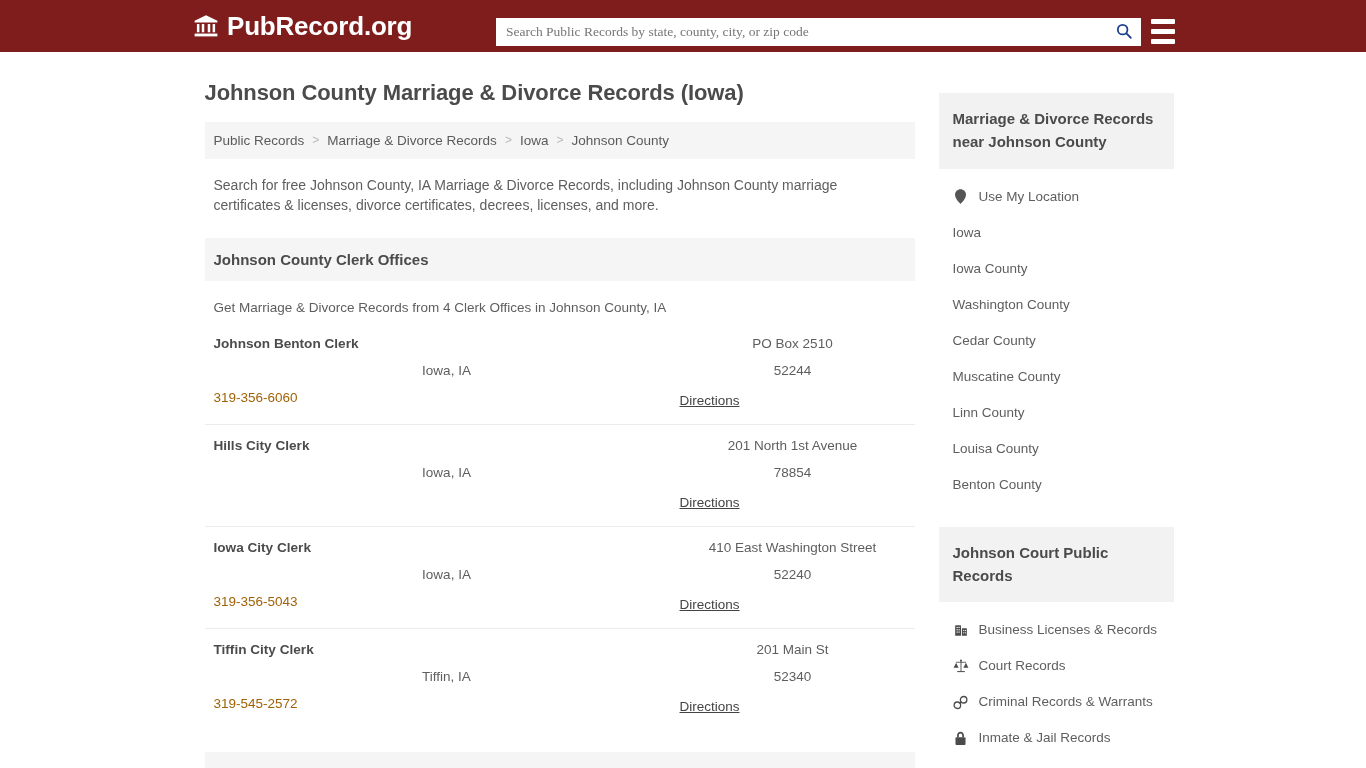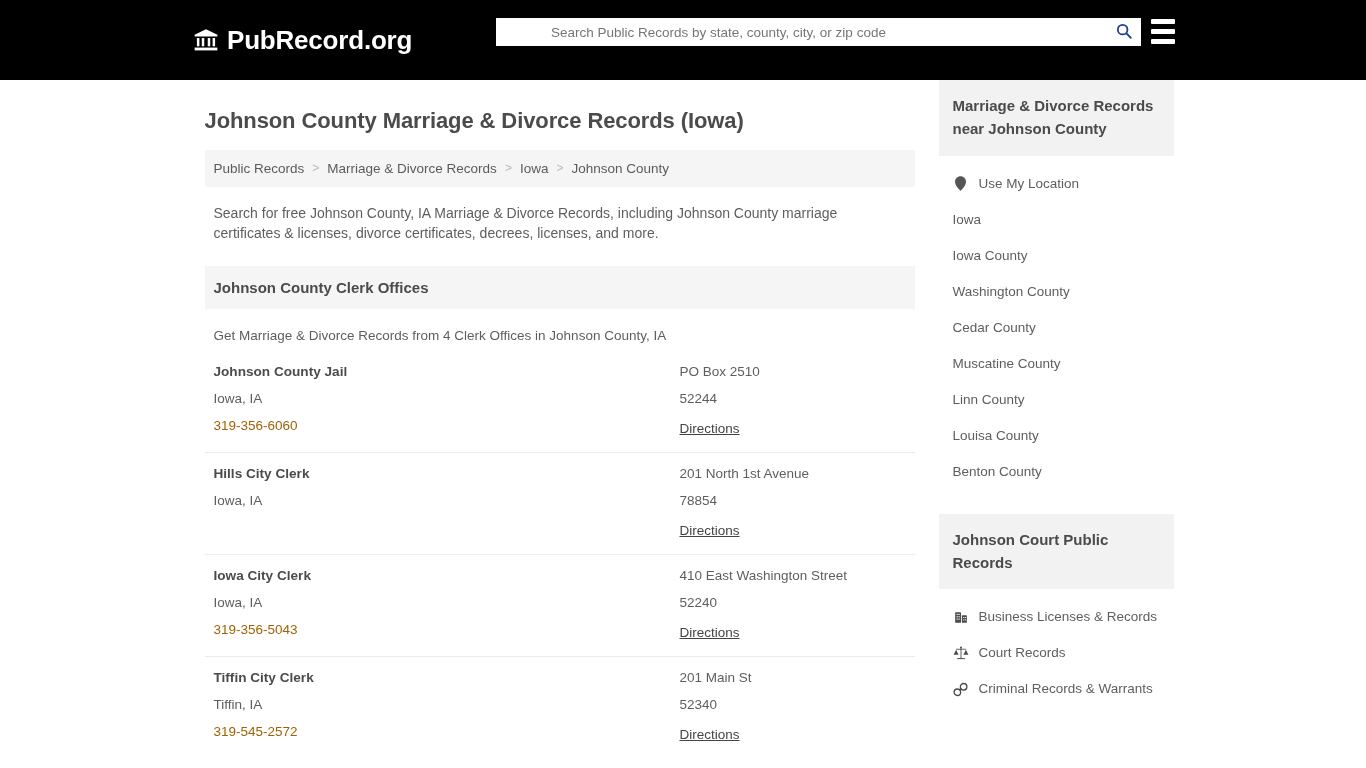--- a/index.html
+++ b/index.html
@@ -8,22 +8,22 @@
     height: 768px;
     overflow: hidden;
     background: #ffffff;
     font-family: "Liberation Sans", sans-serif;
     color: #555555;
   }
 
   
   .site-header {
     width: 100%;
-    height: 80px;
-    background: #000000;
+    height: 52px;
+    background: #7f1d1d;
     display: flex;
     align-items: center;
     position: relative;
   }
   .brand {
     display: flex;
     align-items: center;
     gap: 8px;
     margin-left: 193px;
     text-decoration: none;
@@ -47,24 +47,23 @@
     display: flex;
     align-items: center;
   }
   .search-input {
     flex: 1;
     height: 100%;
     border: 0;
     outline: none;
     padding: 4px 10px;
     font-size: 13.5px;
-    font-family: Liberation Sans, sans-serif;
+    font-family: Liberation Serif, serif;
     color: #444;
     background: transparent;
-    margin-left: 45px;
   }
   .search-input::placeholder { color: #767676; }
   .search-btn {
     width: 34px; height: 100%;
     background: #ffffff;
     border: 0;
     display: flex; align-items: center; justify-content: center;
     cursor: pointer;
   }
   .hamburger {
@@ -92,21 +91,21 @@
   }
   .container {
     width: 975px;
     margin: 0 auto;
     padding-left: 9px;
     display: flex;
     gap: 24px;
     align-items: flex-start;
   }
   .main-col { width: 710px; flex: none; }
-  .side-col { width: 235px; flex: none; }
+  .side-col { width: 235px; flex: none; padding-top: 41px; }
 
   h1.page-title {
     font-size: 22px;
     font-weight: bold;
     color: #4b4b4b;
     margin: 27px 0 0 0;
     line-height: 1.3;
     letter-spacing: -0.1px;
   }
 
@@ -168,20 +167,21 @@
     font-weight: bold;
     color: #4b4b4b;
     line-height: 1;
     margin-bottom: 13px;
   }
   .office-city, .office-zip, .office-addr {
     font-size: 13.5px;
     color: #5e5e5e;
     line-height: 1;
     margin-bottom: 14px;
+    text-align: center;
   }
   .office-addr { margin-bottom: 13px; }
   .office-phone {
     font-size: 13.5px;
     color: #a16207;
     line-height: 1;
   }
   .directions-link {
     font-size: 13.5px;
     color: #444444;
@@ -278,21 +278,21 @@
 
       <p class="intro">Search for free Johnson County, IA Marriage &amp; Divorce Records, including Johnson County marriage certificates &amp; licenses, divorce certificates, decrees, licenses, and more.</p>
 
       <div class="section-head">Johnson County Clerk Offices</div>
       <div class="section-sub">Get Marriage &amp; Divorce Records from 4 Clerk Offices in Johnson County, IA</div>
 
       <div class="office-list">
 
         <div class="office-row">
           <div class="office-left">
-            <div class="office-name">Johnson County Jail</div>
+            <div class="office-name">Johnson Benton Clerk</div>
             <div class="office-city">Iowa, IA</div>
             <div class="office-phone">319-356-6060</div>
           </div>
           <div class="office-right">
             <div class="office-addr">PO Box 2510</div>
             <div class="office-zip">52244</div>
             <a class="directions-link" href="#">Directions</a>
           </div>
         </div>
 
@@ -434,20 +434,29 @@
             <span class="ico">
               <svg width="15" height="15" viewBox="0 0 24 24" fill="none" stroke="#4b4b4b" stroke-width="2.1" aria-hidden="true">
                 <circle cx="7" cy="16.4" r="5.2"></circle>
                 <circle cx="17" cy="7.6" r="5.2"></circle>
                 <line x1="10.4" y1="12.6" x2="13.6" y2="11.2" stroke-linecap="round"></line>
               </svg>
             </span>
             <span class="txt">Criminal Records &amp; Warrants</span>
           </a>
 
+          <a class="side-link" href="#">
+            <span class="ico">
+              <svg width="13" height="15" viewBox="0 0 20 24" fill="#4b4b4b" aria-hidden="true">
+                <path d="M10 1.2c-3.1 0-5.5 2.5-5.5 5.6V10h2.8V6.8c0-1.5 1.2-2.8 2.7-2.8s2.7 1.3 2.7 2.8V10h2.8V6.8c0-3.1-2.4-5.6-5.5-5.6z"></path>
+                <rect x="2" y="10" width="16" height="12.3" rx="1.6"></rect>
+              </svg>
+            </span>
+            <span class="txt">Inmate &amp; Jail Records</span>
+          </a>
 
         </div>
       </div>
 
     </div>
 
   </div>
 </div>
 
 </body></html>

